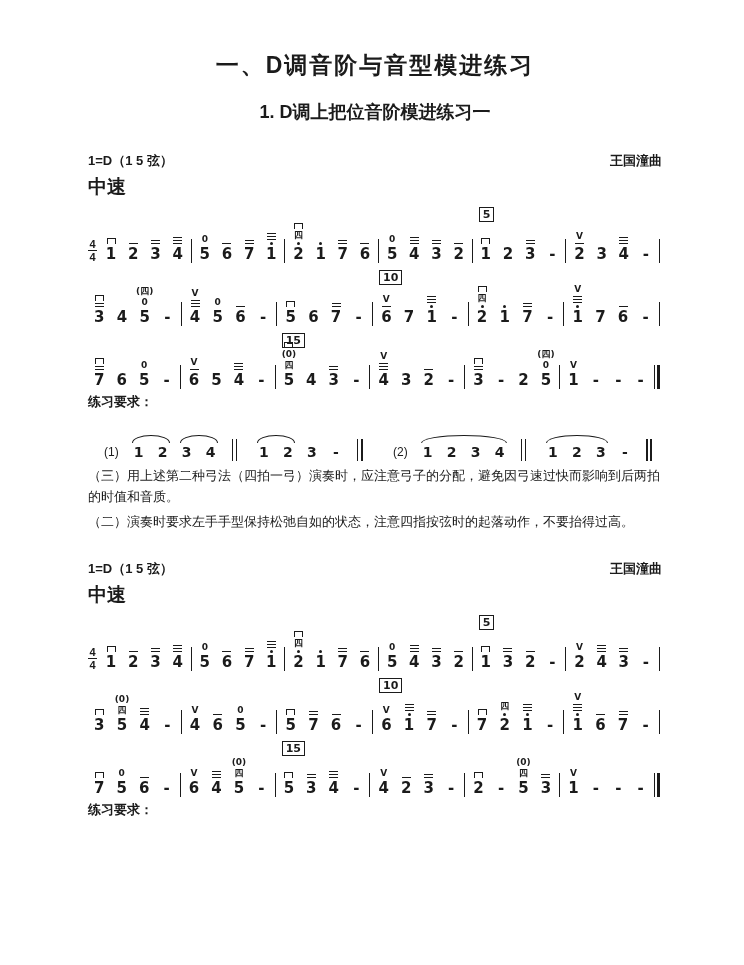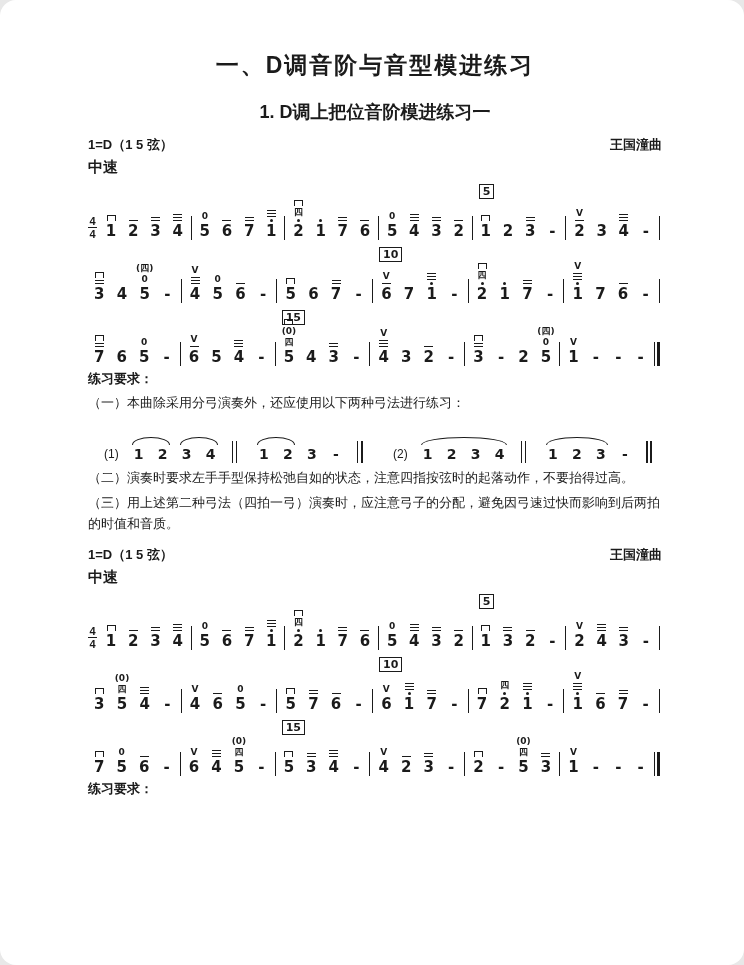--- a/index.html
+++ b/index.html
@@ -1,26 +1,26 @@
 <!DOCTYPE html>
 <html><head>
 <meta charset="utf-8">
 <style>
   * { margin:0; padding:0; box-sizing:border-box; }
   html,body { background:#e8e8e8; }
   body { width:744px; font-family:"Liberation Sans","DejaVu Sans",sans-serif; color:#1b1b1b; }
-  .page { width:744px; height:965px; background:#ffffff; padding:50px 82px 0 88px; overflow:hidden;border-radius:16px; }
+  .page { width:744px; height:965px; background:#ffffff; padding:50px 82px 0 88px; overflow:hidden; }
 
   .main-title { text-align:center; font-size:23px; font-weight:bold; letter-spacing:2px; line-height:30px; }
   .sub-title  { text-align:center; font-size:18px; font-weight:bold; margin-top:20px; line-height:24px; }
   .sub-title.second { margin-top:28px; }
 
   .key-row { display:flex; justify-content:space-between; align-items:center;
-             font-weight:bold; font-size:13px; margin-top:12px; }
-  .tempo { font-weight:bold; font-size:15px; margin-top:4px; }
+             font-weight:bold; font-size:13px; margin-top:28px; }
+  .tempo { font-weight:bold; font-size:19px; margin-top:4px; }
 
   
   .systems { margin-top:2px; }
   .system { display:flex; align-items:stretch; height:56px; margin-top:7px; position:relative; }
   .timesig { display:flex; flex-direction:column; align-items:center; justify-content:flex-end;
              font-weight:bold; font-size:11px; line-height:10px; margin-right:3px; padding-bottom:1px; }
   .ts-line { width:9px; height:1.3px; background:#1b1b1b; margin:1px 0; }
   .measure { flex:1; display:flex; align-items:flex-end; position:relative; }
   .note-cell { flex:1; display:flex; flex-direction:column; align-items:center; justify-content:flex-end; }
   .note-digit { font-family:"DejaVu Sans",sans-serif; font-weight:bold; font-size:15px; line-height:17px; }
@@ -591,21 +591,20 @@
             <div class="note-cell">
               <div class="note-digit">-</div>
             </div>
           </div>
           <div class="barline"></div>
           <div class="barline thick"></div>
         </div>
       </div>
 
     <div class="req-heading">练习要求：</div>
-    <p class="req-item">（一）本曲除采用分弓演奏外，还应使用以下两种弓法进行练习：</p>
     <div class="examples">
         <div class="ex-label">(1)</div>
         <div class="ex-seg">
           <div class="ex-note">1</div>
           <div class="ex-note">2</div>
           <div class="ex-note">3</div>
           <div class="ex-note">4</div>
           <div class="slur" style="left: 5px; width: 38px;"></div>
           <div class="slur" style="left: 53px; width: 38px;"></div>
         </div>
@@ -641,22 +640,22 @@
           <div class="ex-note">2</div>
           <div class="ex-note">3</div>
           <div class="ex-note">-</div>
           <div class="slur" style="left: 5px; width: 62px;"></div>
         </div>
         <div class="dbar">
           <div class="dbar-l"></div>
           <div class="dbar-l"></div>
         </div>
       </div>
+    <p class="req-item">（三）用上述第二种弓法（四拍一弓）演奏时，应注意弓子的分配，避免因弓速过快而影响到后两拍的时值和音质。</p>
     <p class="req-item">（二）演奏时要求左手手型保持松弛自如的状态，注意四指按弦时的起落动作，不要抬得过高。</p>
-    <p class="req-item">（三）用上述第二种弓法（四拍一弓）演奏时，应注意弓子的分配，避免因弓速过快而影响到后两拍的时值和音质。</p>
   </section>
 
   <section>
 
     <div class="key-row">
       <span>1=D（1 5 弦）</span>
       <span>王国潼曲</span>
     </div>
     <div class="tempo">中速</div>
 

